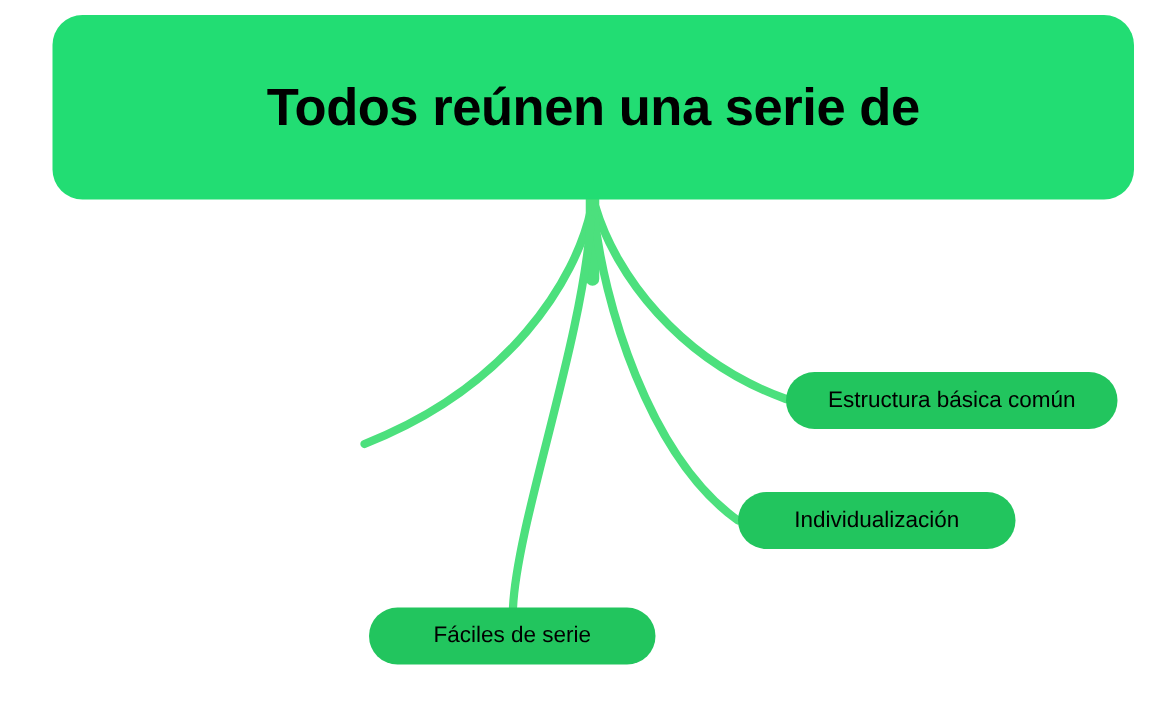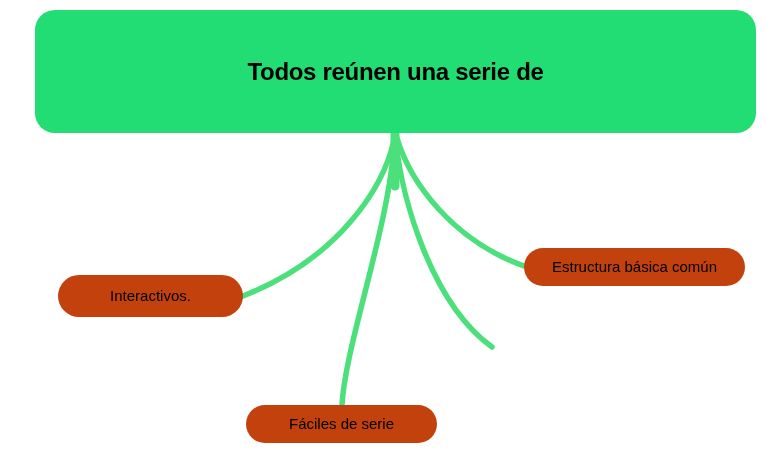--- a/index.html
+++ b/index.html
@@ -38,29 +38,29 @@
   }
   #header-node {
     left: 35px;
     top: 10px;
     width: 721px;
     height: 123px;
     background: #22dd73;
     border-radius: 20px;
   }
   #header-node .node-text {
-    font-size: 24px;
+    font-size: 35px;
     font-weight: bold;
     line-height: 1.25;
     text-align: left;
     letter-spacing: -0.3px;
     padding: 0 26px;
   }
   .leaf {
-    background: #c2410c;
+    background: #22c55e;
     border-radius: 999px;
   }
   .leaf .node-text {
     font-size: 15px;
     font-weight: normal;
     text-align: center;
     line-height: 1.2;
     white-space: nowrap;
     padding: 0 14px;
   }
@@ -108,26 +108,26 @@
       <path d="M 394 146 C 388 230, 345 346, 342 405" stroke-width="5.5"></path>
     </g>
   </svg>
 
   <div id="header-node" class="node">
     <div class="node-text">
       <span>Todos reúnen una serie de</span><br>
     </div>
   </div>
 
-  <div id="node-interactivos" class="node leaf">
-    <div class="node-text">Interactivos.</div>
-  </div>
 
   <div id="node-estructura" class="node leaf">
     <div class="node-text">Estructura básica común</div>
   </div>
 
+  <div id="node-individualizacion" class="node leaf">
+    <div class="node-text">Individualización</div>
+  </div>
 
   <div id="node-faciles" class="node leaf">
     <div class="node-text">Fáciles de serie</div>
   </div>
 
 </div>
 
 </body></html>

